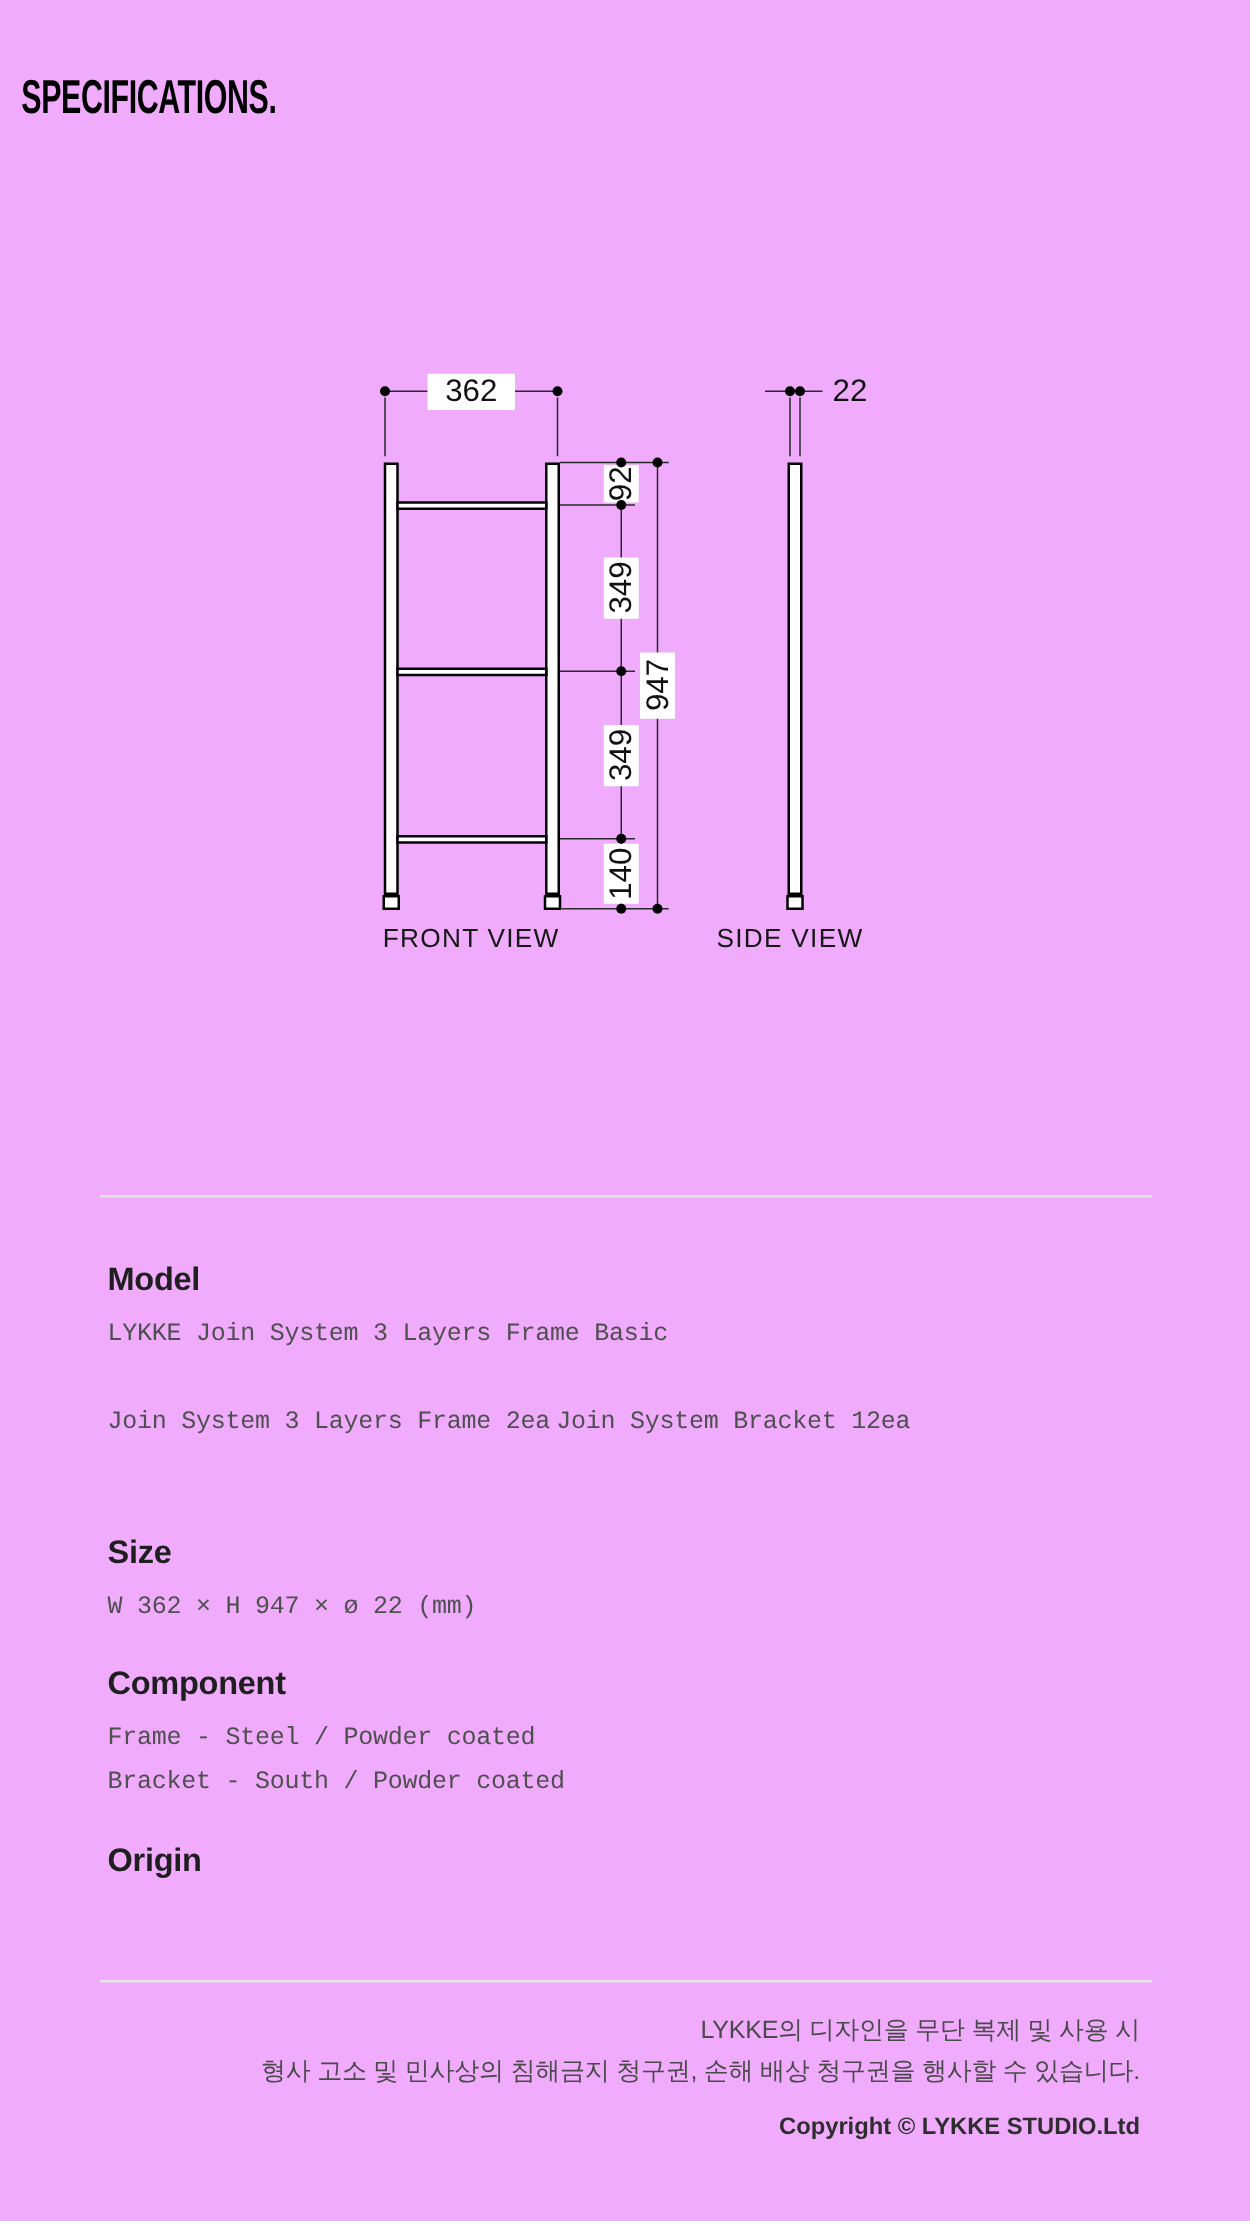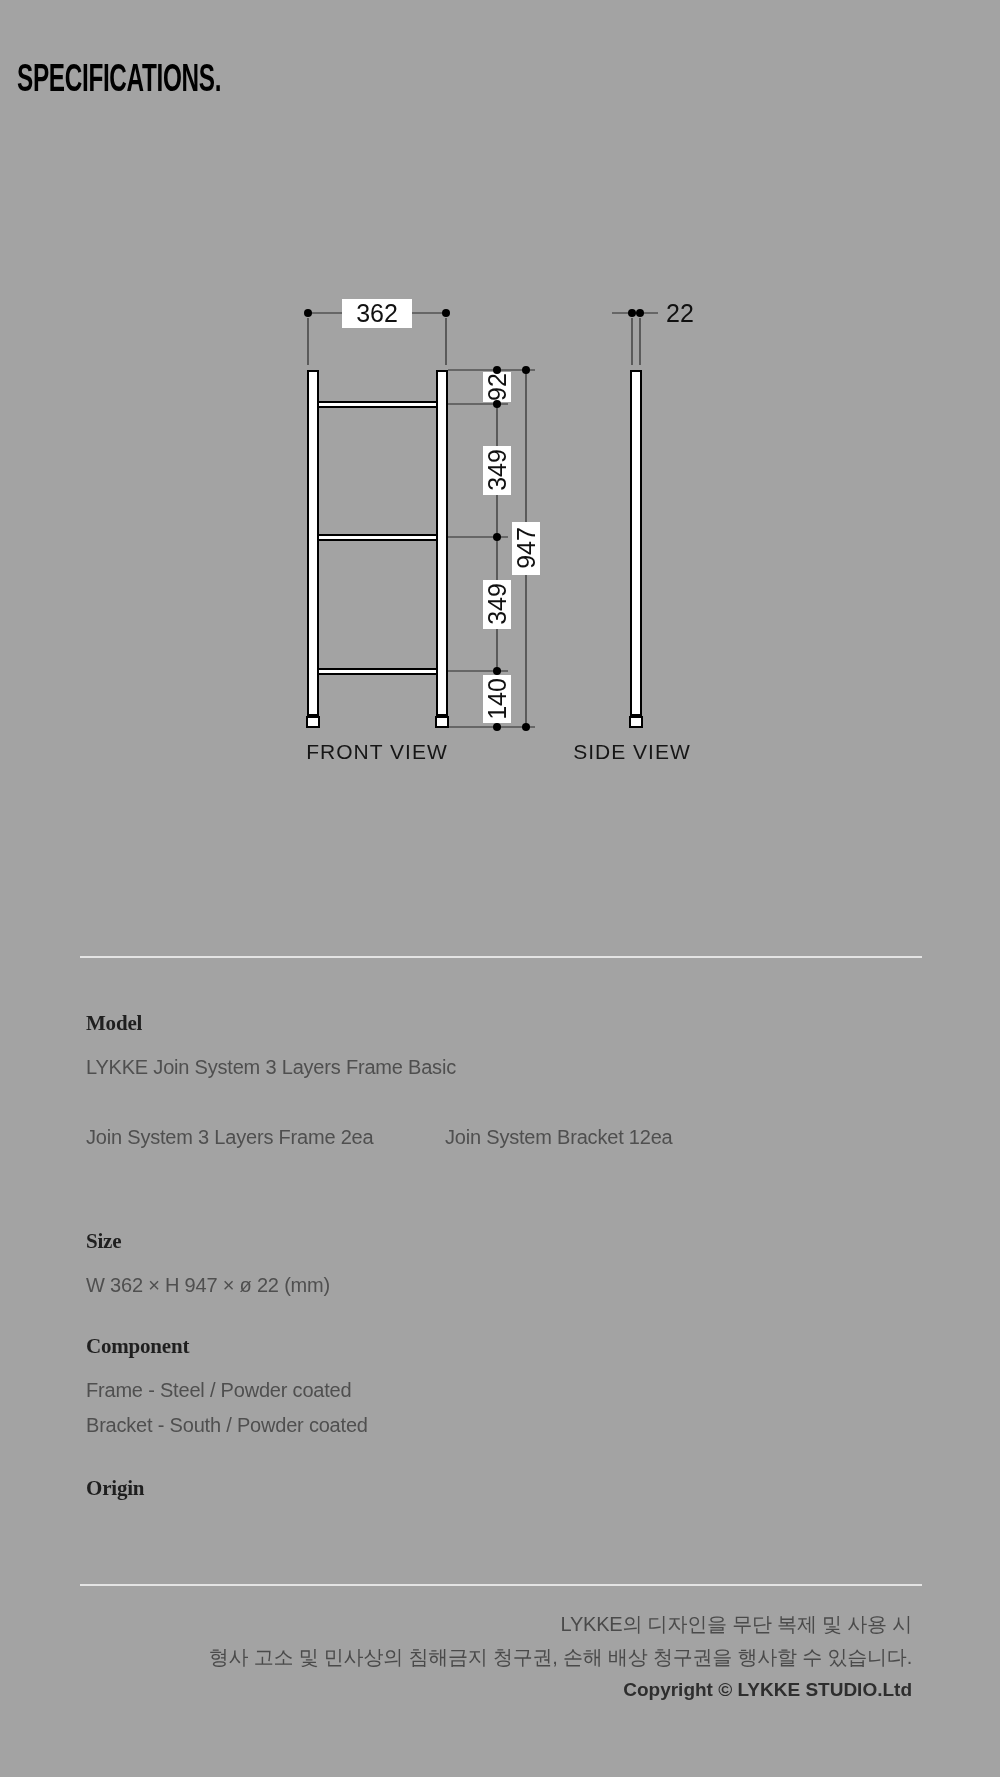--- a/index.html
+++ b/index.html
@@ -1,42 +1,42 @@
 <!DOCTYPE html>
 <html><head>
 <meta charset="utf-8">
 <style>
   html,body{margin:0;padding:0;background:#ffffff;}
   .page{
-    position:relative;width:1000px;height:1777px;background:#a3a3a3;overflow:hidden;
+    position:relative;width:1000px;height:1777px;background:#f0abfc;overflow:hidden;
     font-family:"Liberation Sans","DejaVu Sans",sans-serif;
   }
   .title{
     position:absolute;left:17px;top:58px;margin:0;
     font-size:38px;font-weight:700;color:#000;line-height:40px;letter-spacing:-.5px;
     transform:scaleX(.64);transform-origin:left center;white-space:nowrap;
   }
   .drawing-svg{position:absolute;left:0;top:0;width:1000px;height:1777px;}
   .divider{position:absolute;left:80px;width:842px;height:2px;background:#e4e4e4;}
   .divider.d1{top:956px;}
   .divider.d2{top:1584px;}
   .spec{position:absolute;left:86px;width:840px;}
   .spec h2{
-    margin:0 0 14px 0;font-size:21px;font-weight:700;color:#1f1f1f;line-height:26px;letter-spacing:-.2px;font-family:Liberation Serif, serif;
+    margin:0 0 14px 0;font-size:26px;font-weight:700;color:#1f1f1f;line-height:26px;letter-spacing:-.2px;
   }
   .spec .val{
-    font-size:20px;color:#4f4f4f;line-height:35px;letter-spacing:-.2px;white-space:nowrap;
+    font-size:20px;color:#4f4f4f;line-height:35px;letter-spacing:-.2px;white-space:nowrap;font-family:Liberation Mono, monospace;
   }
   .cols{position:relative;}
   .cols .col2{position:absolute;left:359px;top:0;}
   .footer{
     position:absolute;right:88px;top:1608px;width:760px;text-align:right;
   }
   .footer .kr{font-size:20px;color:#4a4a4a;line-height:33px;letter-spacing:-.2px;}
-  .footer .copyright{font-size:19px;font-weight:600;color:#2e2e2e;line-height:30px;margin-top:1px;}
+  .footer .copyright{font-size:19px;font-weight:600;color:#2e2e2e;line-height:30px;margin-top:13px;}
   svg text{font-family:"Liberation Sans","DejaVu Sans",sans-serif;fill:#111;}
   .dimtxt{font-size:25px;}
   .viewtxt{font-size:21px;letter-spacing:1px;fill:#161616;}
 </style>
 </head>
 <body>
 
 <div class="page">
 
   <h1 class="title">SPECIFICATIONS.</h1>

